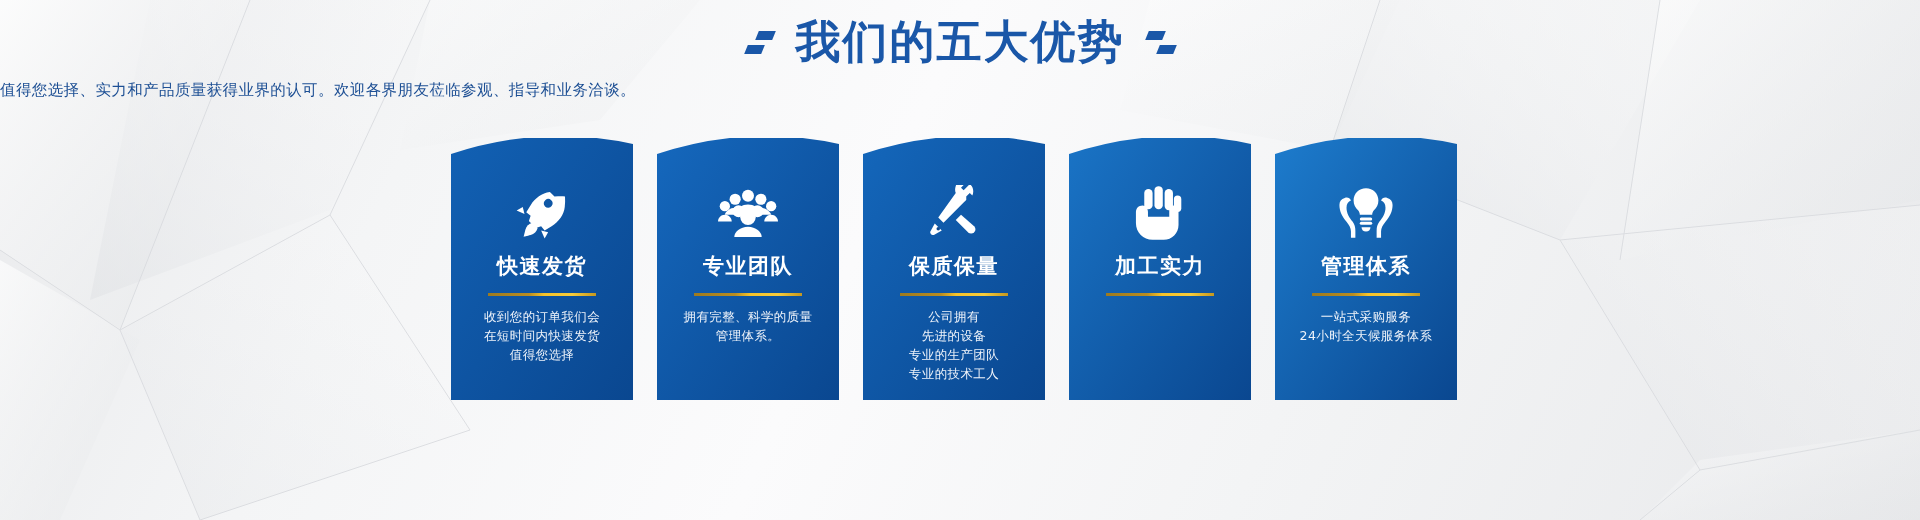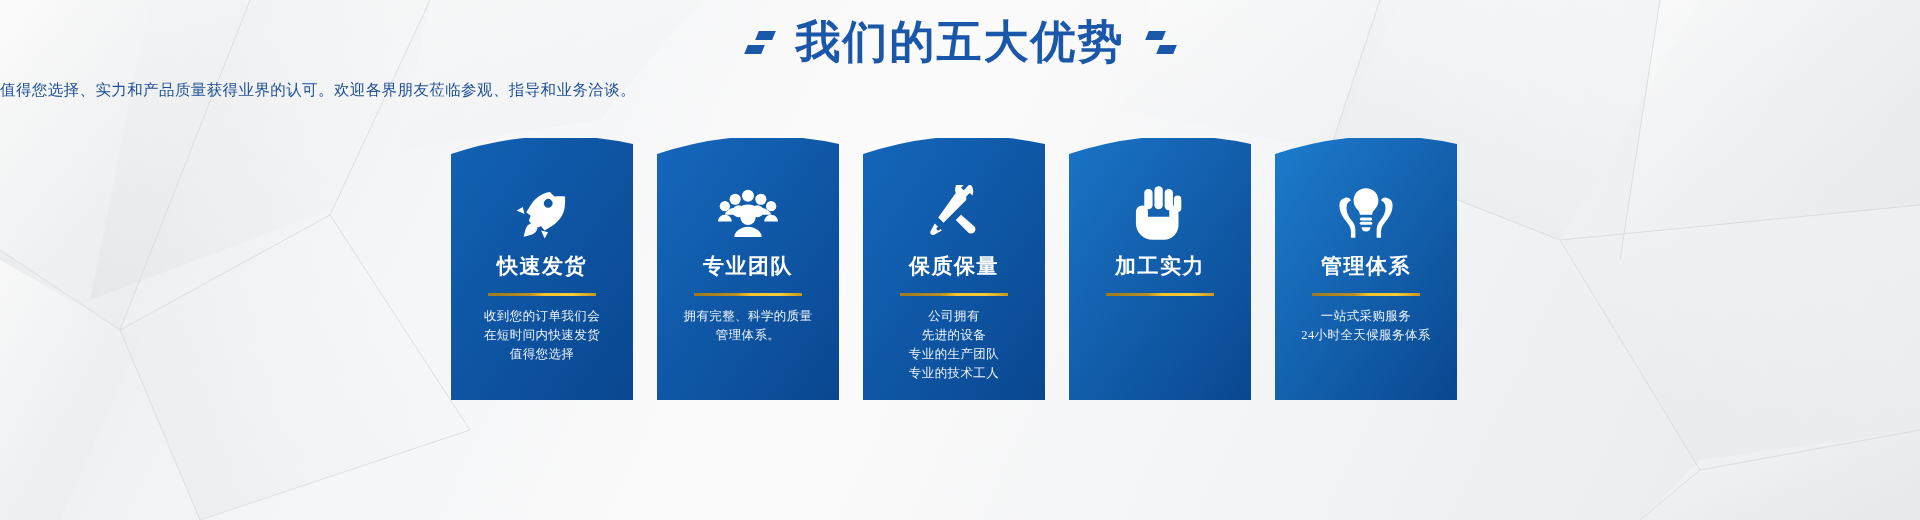--- a/index.html
+++ b/index.html
@@ -93,21 +93,21 @@
   }
   .card .rule {
     width:108px; height:3px; margin:13px auto 11px;
     background:linear-gradient(90deg,#9c7a20 0%,#b98d22 38%,#f6c32a 52%,#f7cc3c 78%,#c4971f 100%);
   }
   .card .desc {
     font-size:12.5px; line-height:19px; color:#eef3fa;
     letter-spacing:.4px;
     font-family:"DejaVu Sans","Liberation Sans",sans-serif;
   }
-  .card .desc div { white-space:nowrap;font-family:Liberation Serif, serif; }
+  .card .desc div { white-space:nowrap; }
 </style>
 </head>
 <body>
 
 <div id="bg">
   <div class="wash"></div>
   <svg width="1920" height="520" viewBox="0 0 1920 520">
     <defs>
       <linearGradient id="pg1" x1="0" y1="0" x2="1" y2="1">
         <stop offset="0" stop-color="#ffffff" stop-opacity=".85"></stop>

